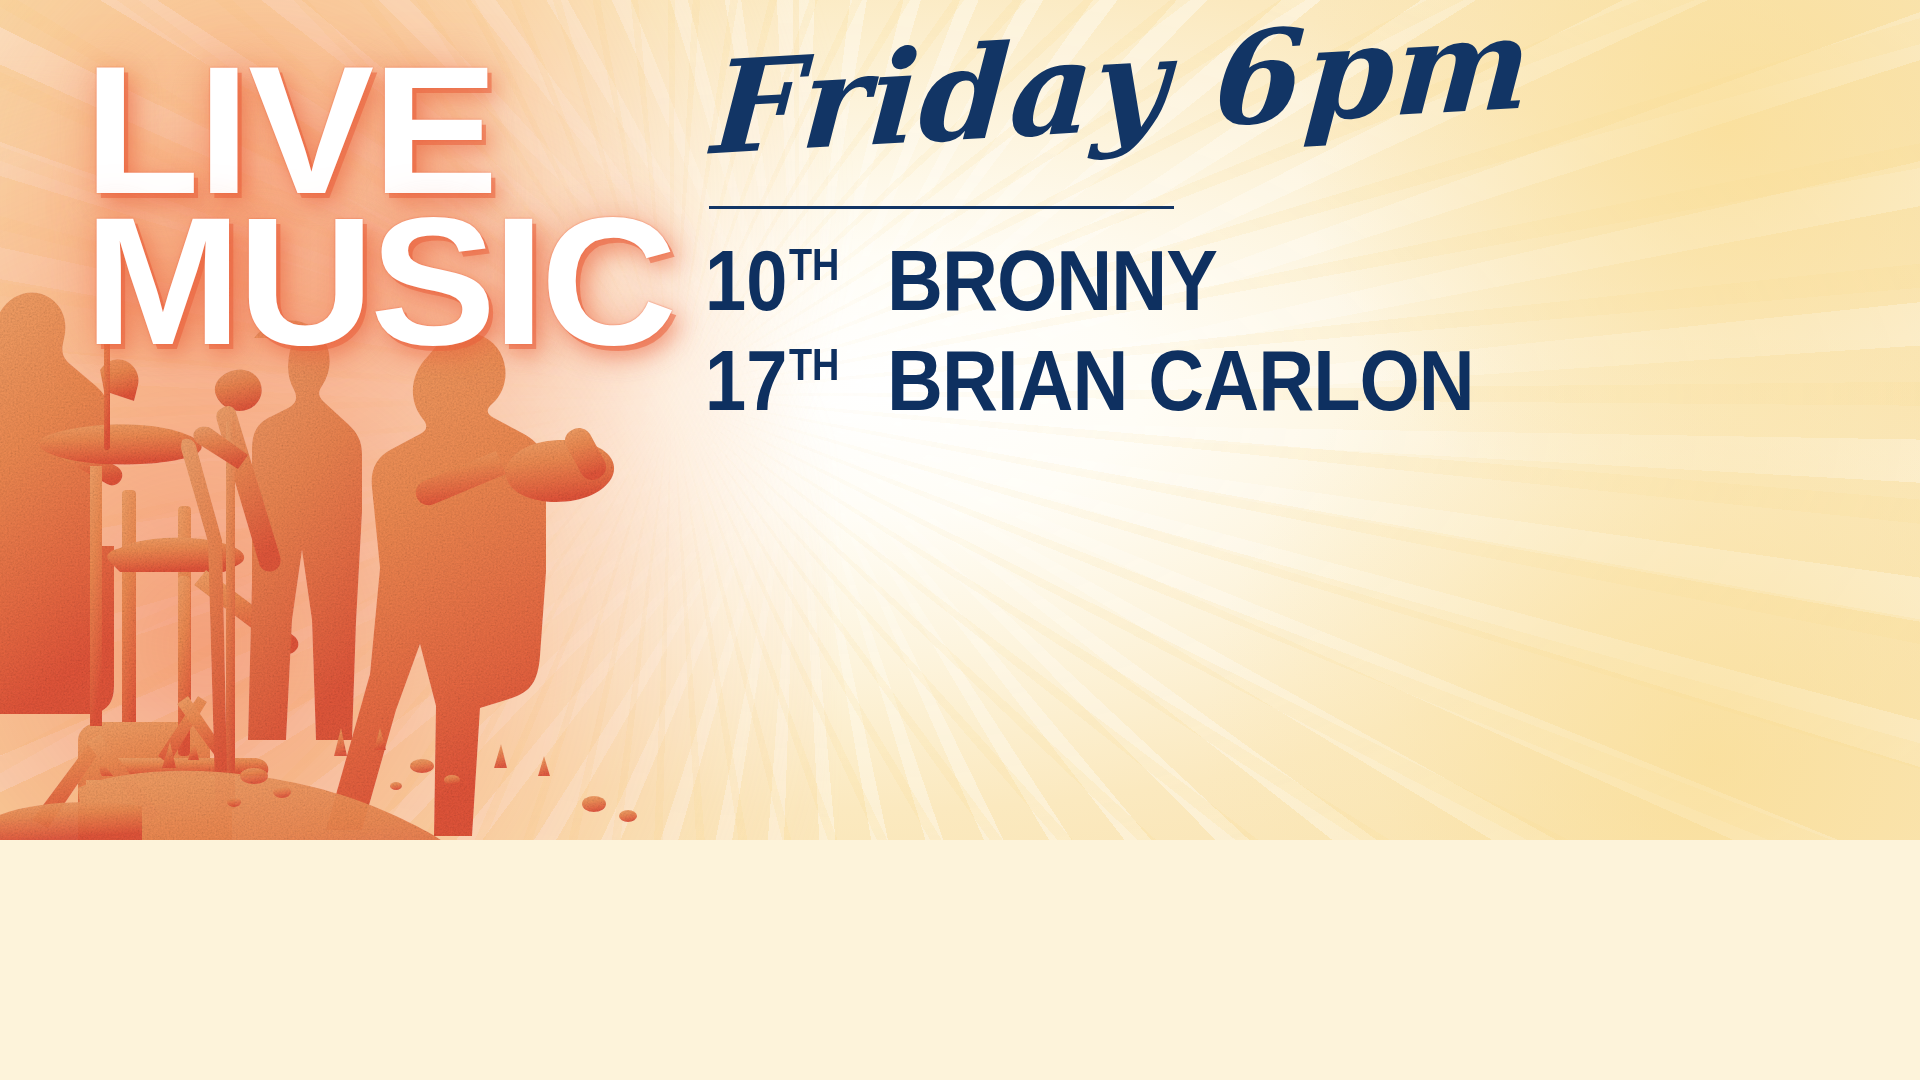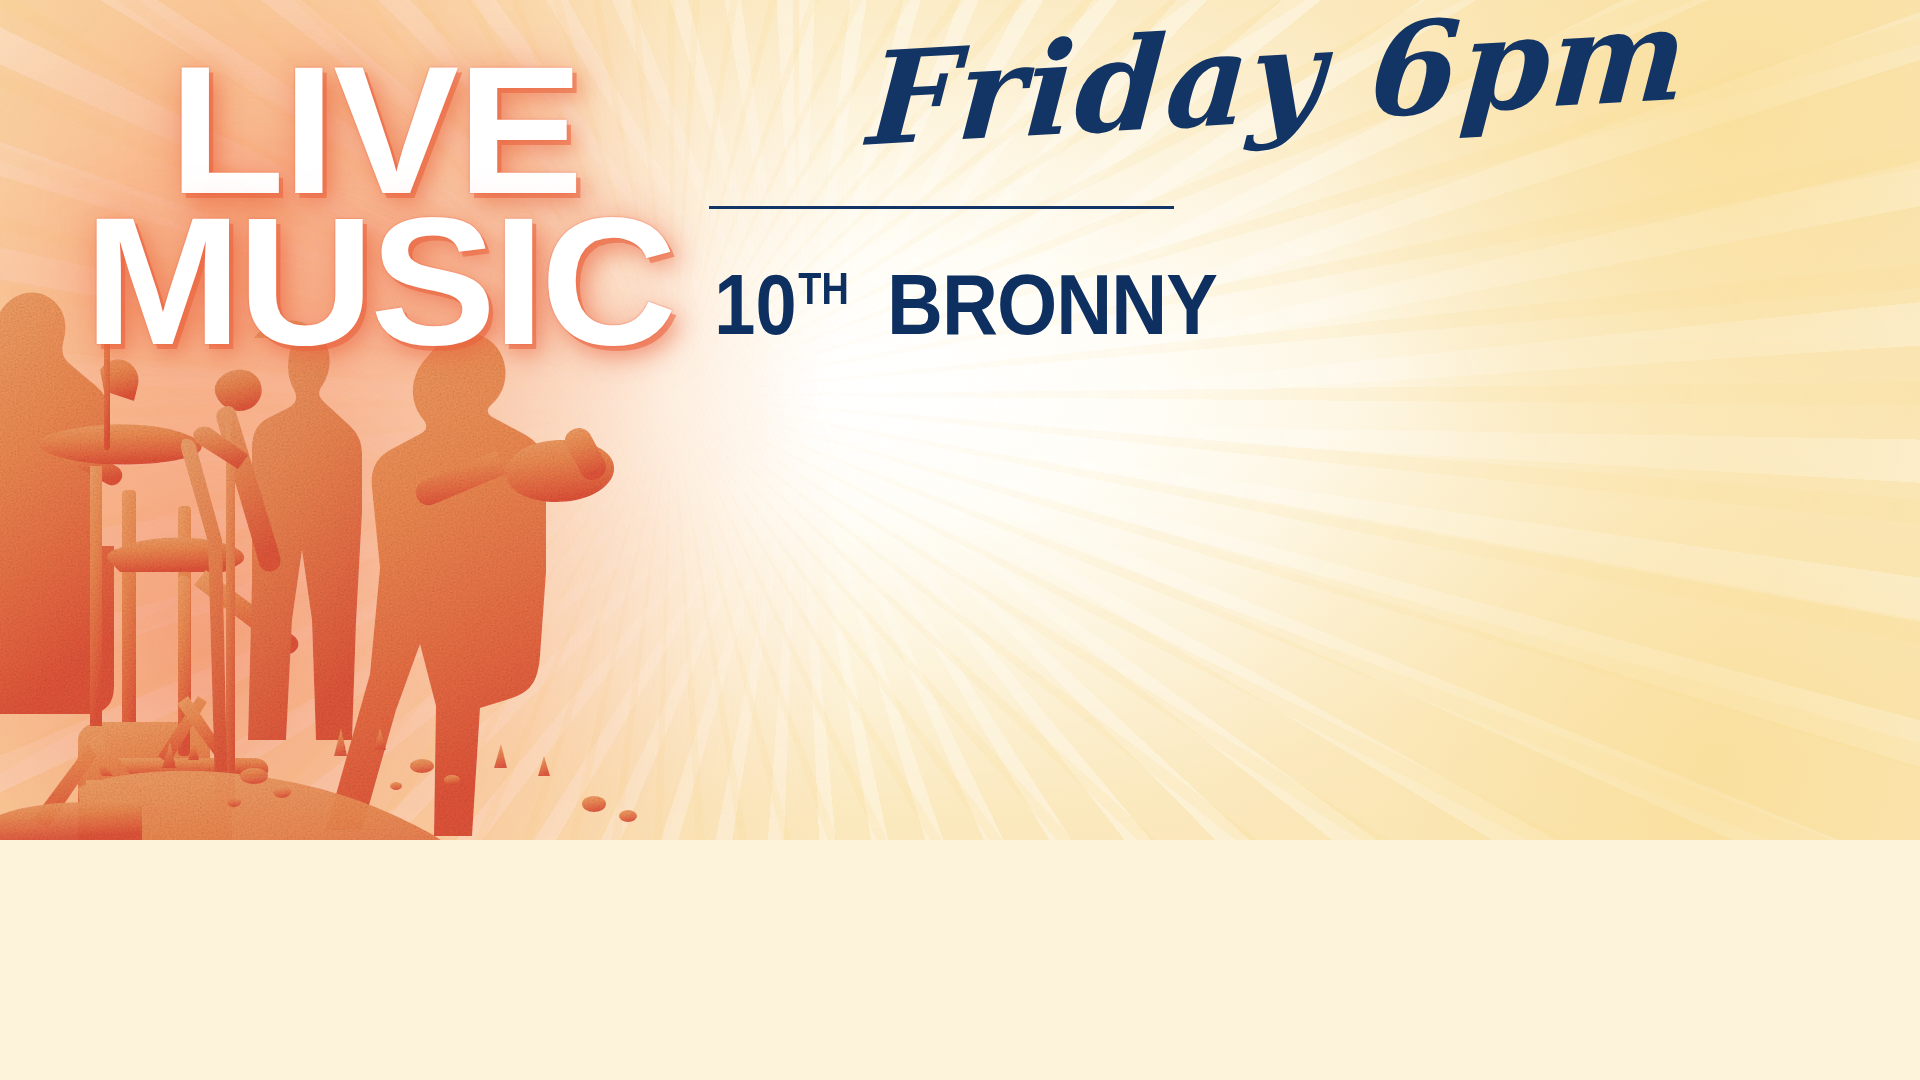--- a/index.html
+++ b/index.html
@@ -4,21 +4,20 @@
 <style>
   html,body{margin:0;padding:0;}
   body{
     width:1920px;height:1080px;overflow:hidden;
     font-family:"Liberation Sans",sans-serif;
     background:#fdf3da;
   }
   #poster{
     position:relative;width:1920px;height:840px;overflow:hidden;
     background:#ef4444;
-    text-align:center;
   }
 
   
   .bg-base{
     position:absolute;inset:0;
     background:
       radial-gradient(ellipse 62% 70% at 46% 46%, #ffffff 0%, #fffdf6 22%, #fdf4dd 46%, #fbe9bf 72%, #f9e3b0 100%);
   }
   .bg-rays{
     position:absolute;inset:-20%;
@@ -102,21 +101,21 @@
     line-height:1.0;
     letter-spacing:1px;
     margin:0 0 6px 8px;
     transform:rotate(-3.2deg) skewX(-7deg);
     transform-origin:left center;
     white-space:nowrap;
   }
   .rule{
     width:465px;height:3px;background:#123565;margin:34px 0 0 4px;border:0;
   }
-  .lineup{margin-top:52px;}
+  .lineup{margin-top:28px;}
   .lineup-row{
     display:flex;align-items:flex-end;margin-bottom:14px;
   }
   .date-cell{
     width:178px;flex:0 0 178px;
     color:#0e3060;
     font-family:"Liberation Sans",sans-serif;
     font-weight:700;
     font-size:86px;
     line-height:1;
@@ -257,16 +256,20 @@
 
   <div class="right-col">
     <div class="script-time">Friday 6pm</div>
     <div class="rule"></div>
 
     <div class="lineup">
       <div class="lineup-row">
         <div class="date-cell"><span>10</span><span class="ord">TH</span></div>
         <div class="band-cell">BRONNY</div>
       </div>
+      <div class="lineup-row">
+        <div class="date-cell"><span>17</span><span class="ord">TH</span></div>
+        <div class="band-cell">BRIAN CARLON</div>
+      </div>
     </div>
   </div>
 
 </div>
 
 </body></html>

